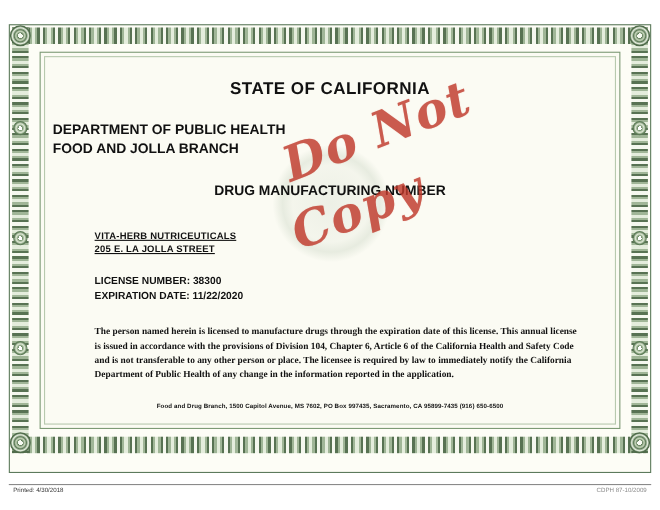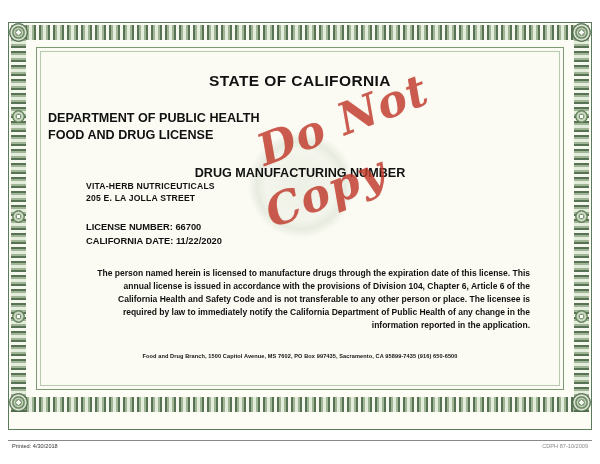--- a/index.html
+++ b/index.html
@@ -152,41 +152,44 @@
     margin-top: 20px;
     line-height: 1.35;
   }
   .t-title {
     text-align: center;
     font-size: 12.6px;
     font-weight: bold;
     margin-top: 22px;
   }
   .licensee {
+    margin-top: 28px;
     margin-left: 38px;
     font-size: 8.6px;
     font-weight: bold;
     line-height: 1.45;
     letter-spacing: 0.2px;
+    text-decoration: underline;
   }
   .license-meta {
     margin-top: 16px;
     margin-left: 38px;
     font-size: 9.3px;
     font-weight: bold;
     line-height: 1.5;
   }
   .body-text {
     margin-top: 18px;
     margin-left: 38px;
     margin-right: 22px;
     font-size: 8.5px;
     font-weight: bold;
     line-height: 1.55;
-    text-align: right;
+    text-align: left;
+    font-family: Liberation Serif, serif;
   }
   .footer-line {
     margin-top: 20px;
     text-align: center;
     font-size: 5.6px;
     font-weight: bold;
     letter-spacing: 0.1px;
   }
 
   
@@ -261,37 +264,37 @@
   <div class="medallion" style="left:575px; top:310px;"></div>
 
   <div class="inner-frame"></div>
   <div class="bg-seal"></div>
 
   <div class="content">
     <div class="t-state">STATE OF CALIFORNIA</div>
 
     <div class="t-dept">
       <div>DEPARTMENT OF PUBLIC HEALTH</div>
-      <div>FOOD AND DRUG LICENSE</div>
+      <div>FOOD AND JOLLA BRANCH</div>
     </div>
 
     <div class="t-title">DRUG MANUFACTURING NUMBER</div>
 
     <div class="licensee">
       <div>VITA-HERB NUTRICEUTICALS</div>
       <div>205 E. LA JOLLA STREET</div>
     </div>
 
     <div class="license-meta">
       <div>
         <span>LICENSE NUMBER:</span>
-        <span>66700</span>
+        <span>38300</span>
       </div>
       <div>
-        <span>CALIFORNIA DATE:</span>
+        <span>EXPIRATION DATE:</span>
         <span>11/22/2020</span>
       </div>
     </div>
 
     <div class="body-text">The person named herein is licensed to manufacture drugs through the expiration date of this license.  This annual license is issued in accordance with the provisions of Division 104, Chapter 6, Article 6 of the California Health and Safety Code and is not transferable to any other person or place.  The licensee is required by law to immediately notify the California Department of Public Health of any change in the information reported in the application.</div>
 
     <div class="footer-line">Food and Drug Branch, 1500 Capitol Avenue, MS 7602, PO Box 997435, Sacramento, CA 95899-7435  (916) 650-6500</div>
   </div>
 
   <div class="stamp">Do Not</div>

